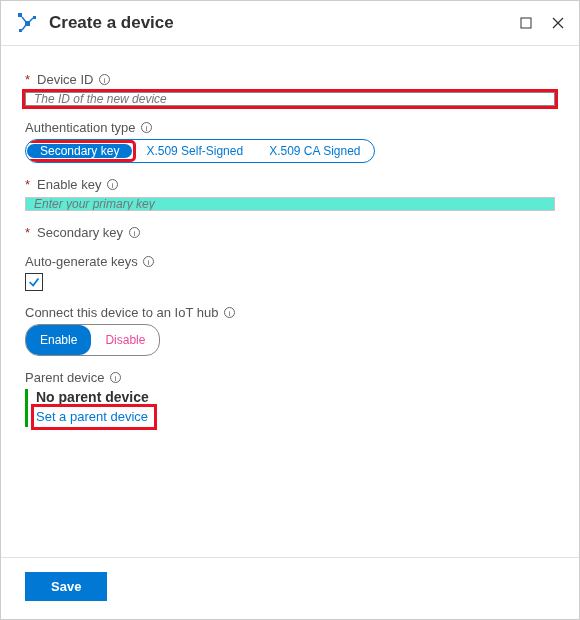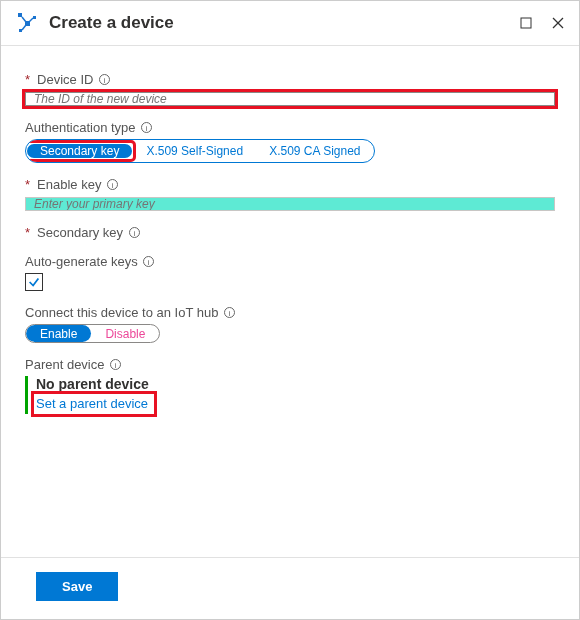--- a/index.html
+++ b/index.html
@@ -131,37 +131,37 @@
       cursor: pointer;
       margin-top: 2px;
     }
     .link-highlight {
       outline: 3px solid #e81123;
       padding: 2px 6px 3px 2px;
       margin-left:-2px;
     }
     .footer {
       border-top: 1px solid #e1e1e1;
-      padding: 14px 24px 18px 35px;
+      padding: 14px 24px 18px 24px;
     }
     .save-btn {
       background: #0078d4;
       color: #fff;
       border: none;
       padding: 7px 26px;
       font-size: 13px;
       font-weight: 600;
       cursor: pointer;
     }
     .toggle-group {
       display: inline-flex;
       border: 1px solid #8a8886;
       border-radius: 14px;
       overflow: hidden;
-      height: 19px;
+      height: 32px;
       align-items: center;
     }
     .toggle {
       padding: 0 14px;
       font-size: 12px;
       height: 100%;
       display:flex; align-items:center;
       color: #ec4899;
       cursor:pointer;
     }

